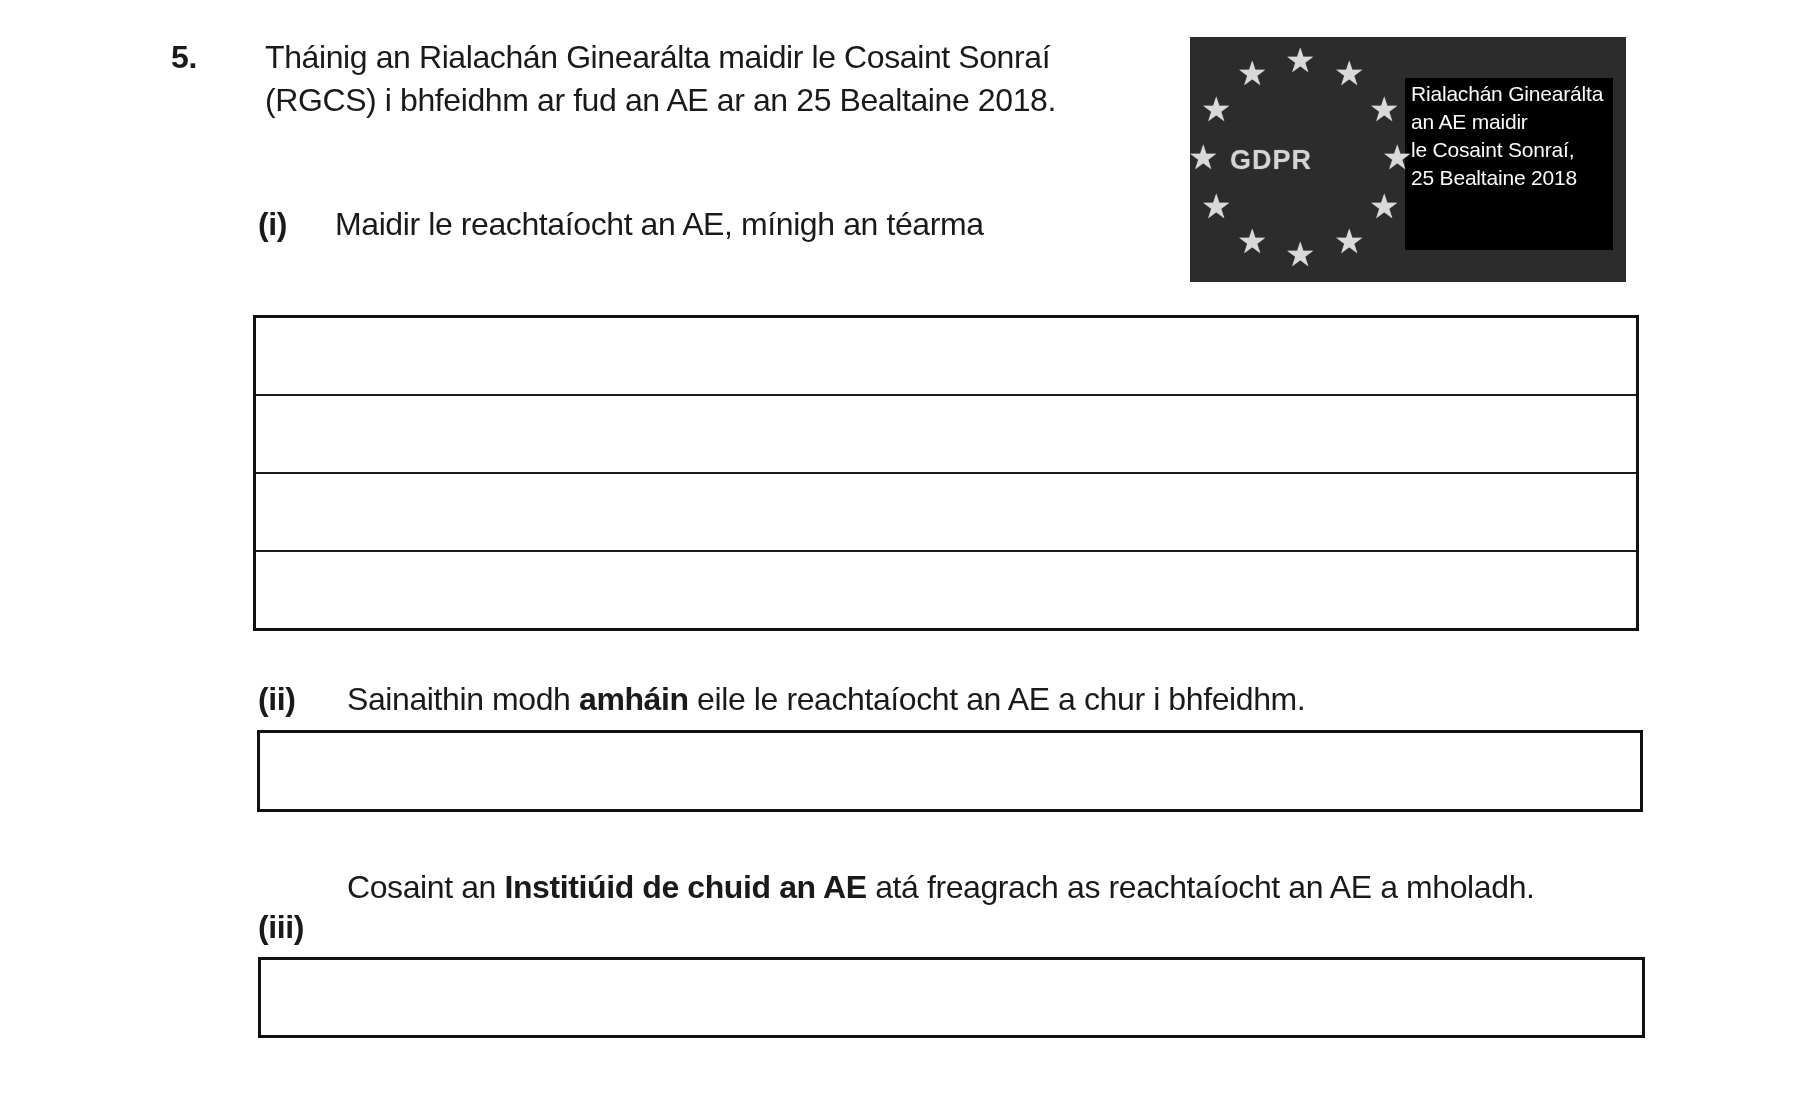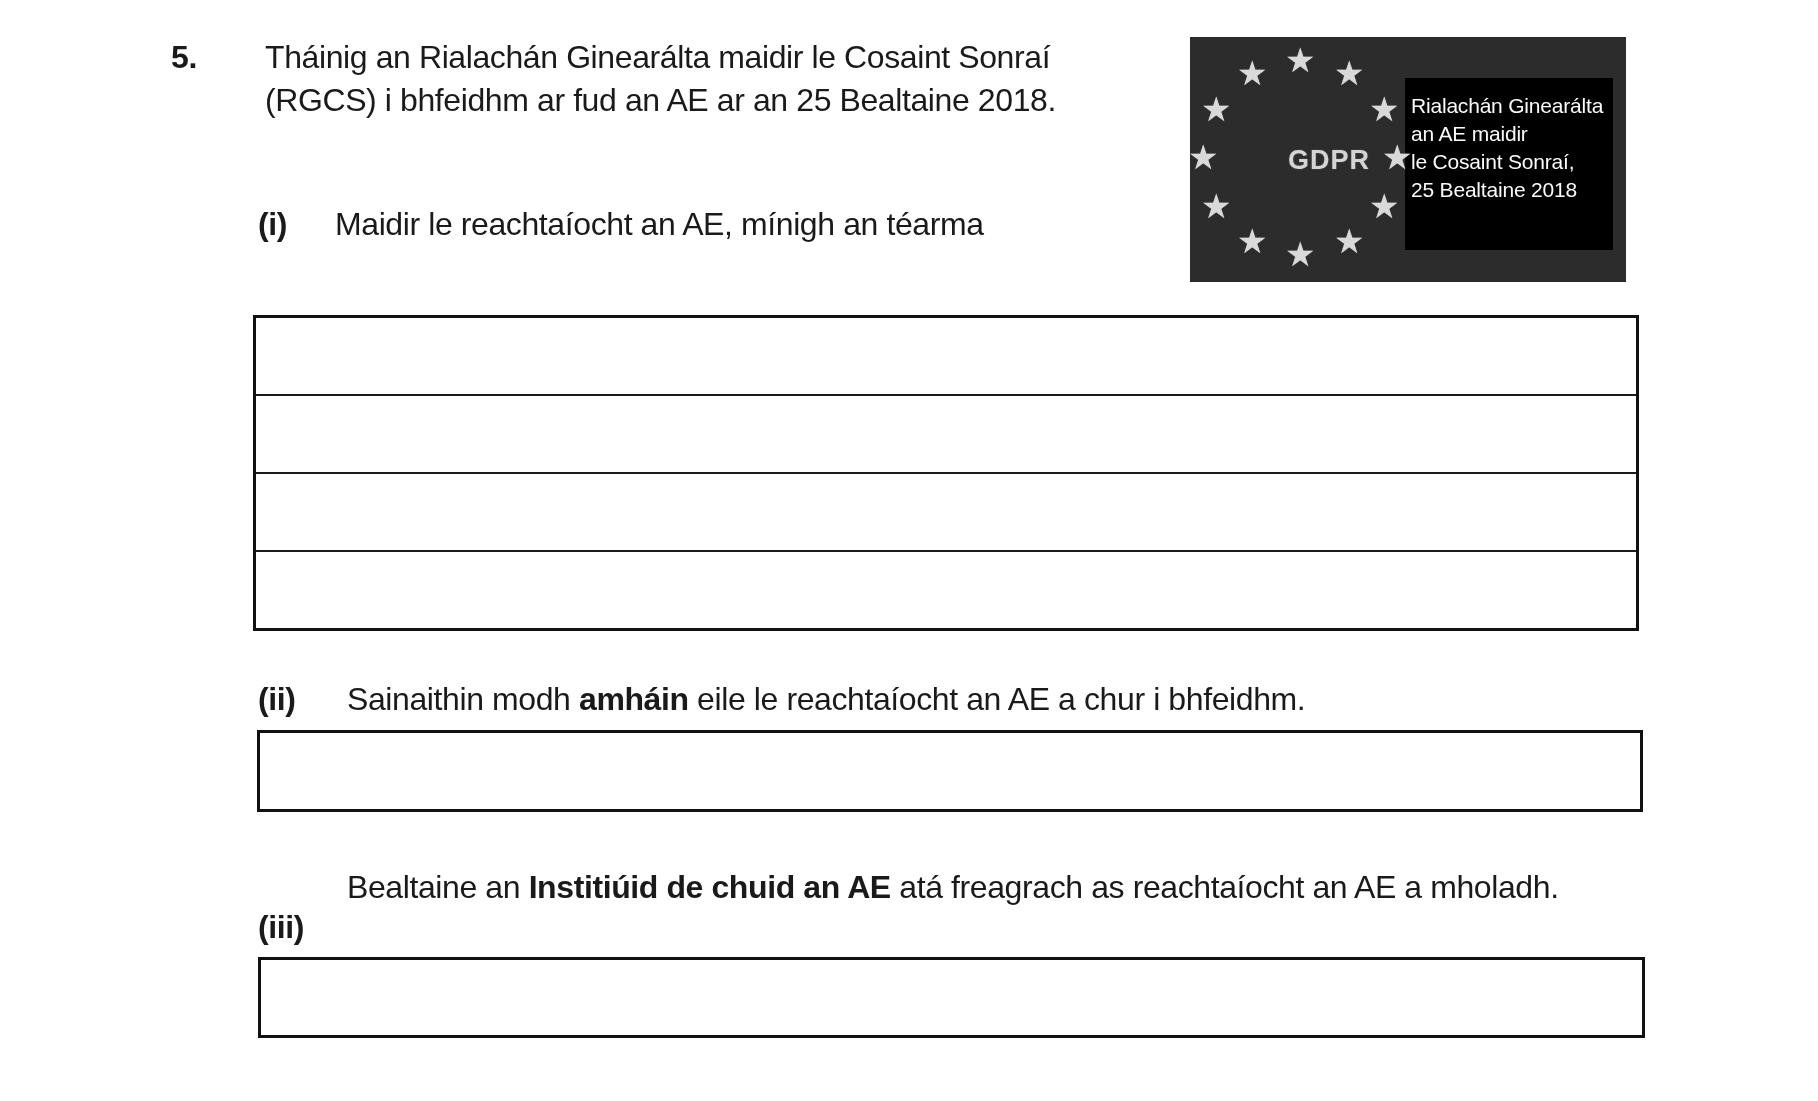--- a/index.html
+++ b/index.html
@@ -32,35 +32,35 @@
     width: 36px; height: 36px;
     font-size: 34px; line-height: 36px;
     text-align: center;
     color: #d9d9d9;
     z-index: 2;
     text-shadow: 0 0 1px #777;
   }
   #gdpr-logo-text {
     position: absolute;
     left: 40px; top: 108px; width: 140px;
-    text-align: right;
+    text-align: left;
     font-size: 27px; font-weight: bold;
     letter-spacing: 1px;
     color: #d4d4d4;
     z-index: 2;
     text-shadow: 0 0 2px #555;
   }
   #gdpr-caption {
     position: absolute;
     left: 215px; top: 41px;
     width: 208px; height: 172px;
     background: #000000;
     color: #fafafa;
     z-index: 1;
-    padding: 14px 0 0 6px;
+    padding: 2px 0 0 6px;
     box-sizing: border-box;
   }
   #gdpr-caption .cap-line {
     font-size: 21px; line-height: 28px;
     letter-spacing: -0.2px;
     white-space: nowrap;
   }
 
   
   .sub-label { font-weight: bold; }
@@ -139,17 +139,17 @@
     <div class="answer-line"></div>
     <div class="answer-line"></div>
   </div>
 
   <div id="subq-ii-label" class="abs txt sub-label">(ii)</div>
   <div id="subq-ii-text" class="abs txt"><span>Sainaithin modh </span><span class="bold">amháin</span><span> eile le reachtaíocht an AE a chur i bhfeidhm.</span></div>
 
   <div id="answer-box-ii" class="abs answer-box"></div>
 
   <div id="subq-iii-label" class="abs txt sub-label">(iii)</div>
-  <div id="subq-iii-text" class="abs txt"><span>Bealtaine an </span><span class="bold">Institiúid de chuid an AE</span><span> atá freagrach as reachtaíocht an AE a mholadh.</span></div>
+  <div id="subq-iii-text" class="abs txt"><span>Cosaint an </span><span class="bold">Institiúid de chuid an AE</span><span> atá freagrach as reachtaíocht an AE a mholadh.</span></div>
 
   <div id="answer-box-iii" class="abs answer-box"></div>
 
 </div>
 
 </body></html>

